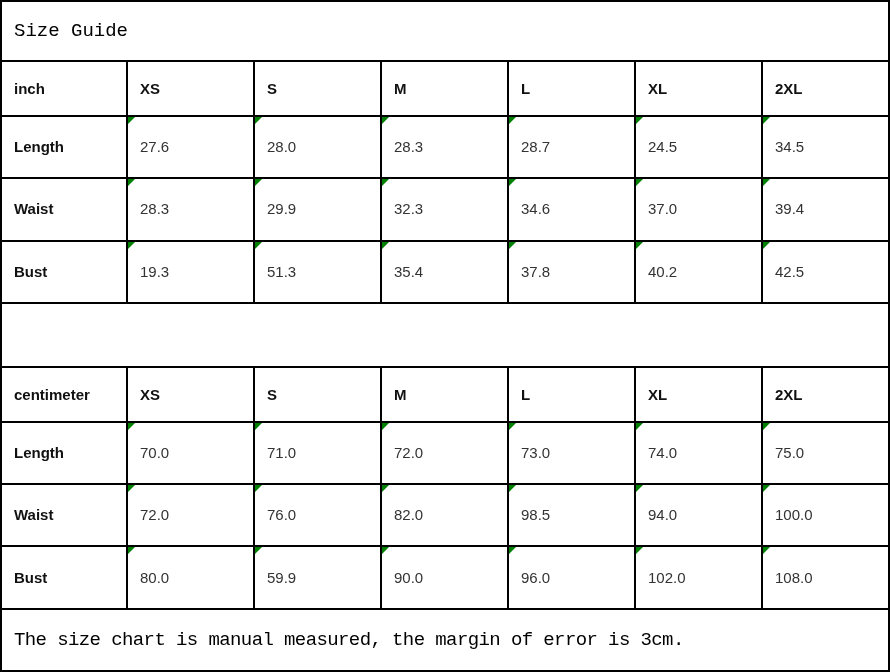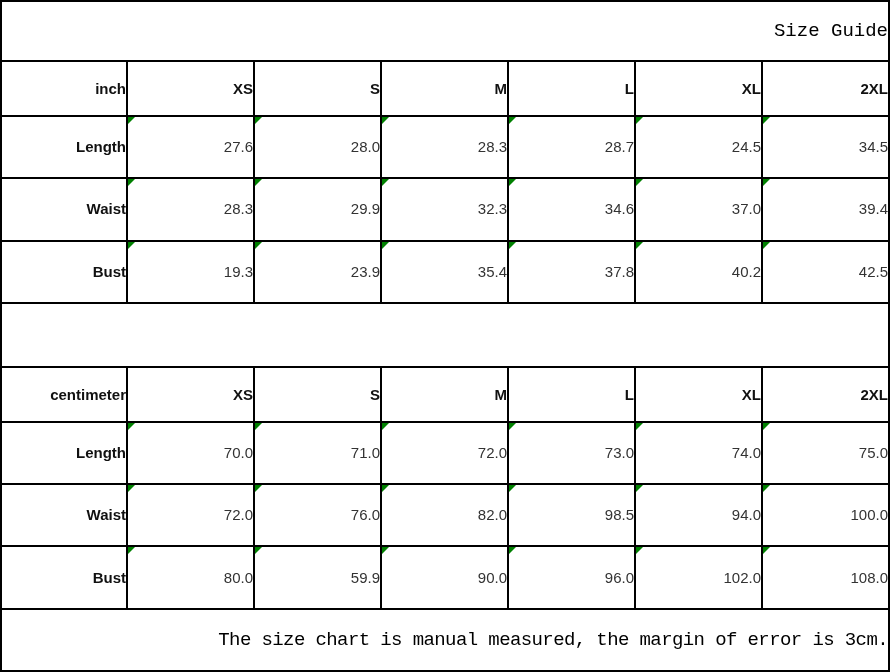--- a/index.html
+++ b/index.html
@@ -15,23 +15,23 @@
   }
   table.size-guide {
     width: 890px;
     height: 672px;
     border-collapse: collapse;
     table-layout: fixed;
     background: #ffffff;
   }
   table.size-guide td {
     border: 2px solid #000000;
-    text-align: right;
+    text-align: left;
     vertical-align: middle;
-    padding: 0;
+    padding: 12px;
     position: relative;
     background: #ffffff;
     overflow: hidden;
   }
   col.label-col { width: 126px; }
 
   tr.title-row { height: 58px; }
   tr.header-row { height: 53px; }
   tr.data-row { height: 60px; }
   tr.spacer-row { height: 62px; }
@@ -123,21 +123,21 @@
       <td><span class="cell-flag"></span><span class="value-text">29.9</span></td>
       <td><span class="cell-flag"></span><span class="value-text">32.3</span></td>
       <td><span class="cell-flag"></span><span class="value-text">34.6</span></td>
       <td><span class="cell-flag"></span><span class="value-text">37.0</span></td>
       <td><span class="cell-flag"></span><span class="value-text">39.4</span></td>
     </tr>
 
     <tr class="data-row">
       <td><span class="row-label">Bust</span></td>
       <td><span class="cell-flag"></span><span class="value-text">19.3</span></td>
-      <td><span class="cell-flag"></span><span class="value-text">23.9</span></td>
+      <td><span class="cell-flag"></span><span class="value-text">51.3</span></td>
       <td><span class="cell-flag"></span><span class="value-text">35.4</span></td>
       <td><span class="cell-flag"></span><span class="value-text">37.8</span></td>
       <td><span class="cell-flag"></span><span class="value-text">40.2</span></td>
       <td><span class="cell-flag"></span><span class="value-text">42.5</span></td>
     </tr>
 
     <tr class="spacer-row">
       <td colspan="7"></td>
     </tr>
 

